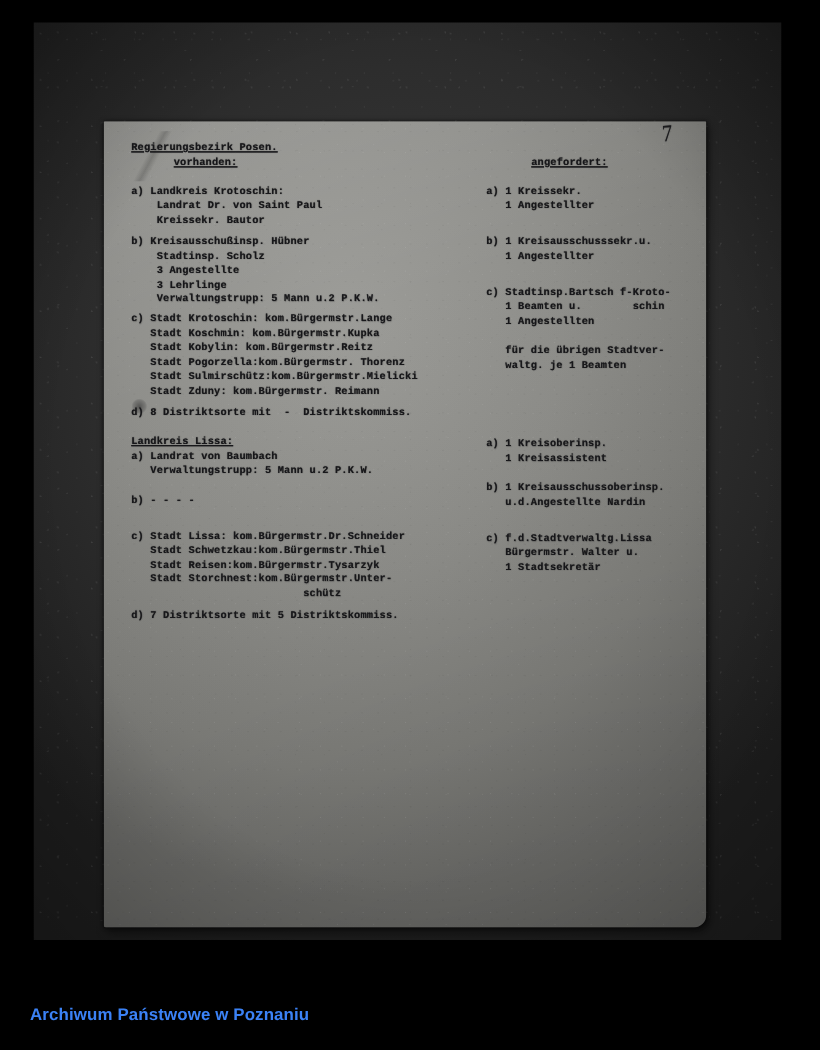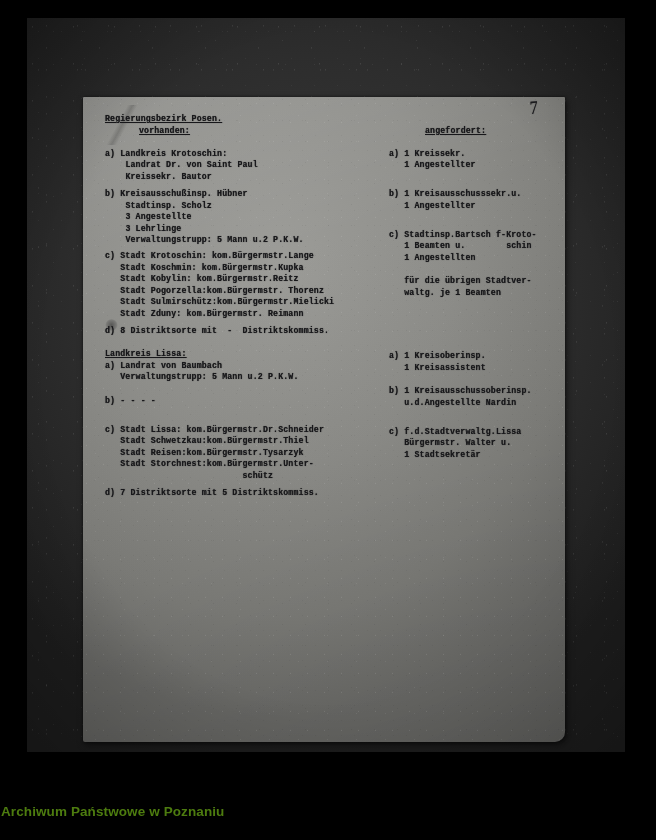--- a/index.html
+++ b/index.html
@@ -148,26 +148,26 @@
     position: absolute;
     left: 0;
     bottom: 0;
     width: 656px;
     height: 58px;
     background: #000;
     display: flex;
     align-items: center;
   }
   #watermark-text {
-    color: #4d7c0f;
+    color: #3b82f6;
     font-family: "Liberation Sans", sans-serif;
     font-size: 13.5px;
     font-weight: 700;
     letter-spacing: .1px;
-    margin-left: 1px;
+    margin-left: 24px;
   }
 </style>
 </head>
 <body>
 
 <div id="scan">
 
   <div id="backing">
     <div id="backing-grain"></div>
   </div>

